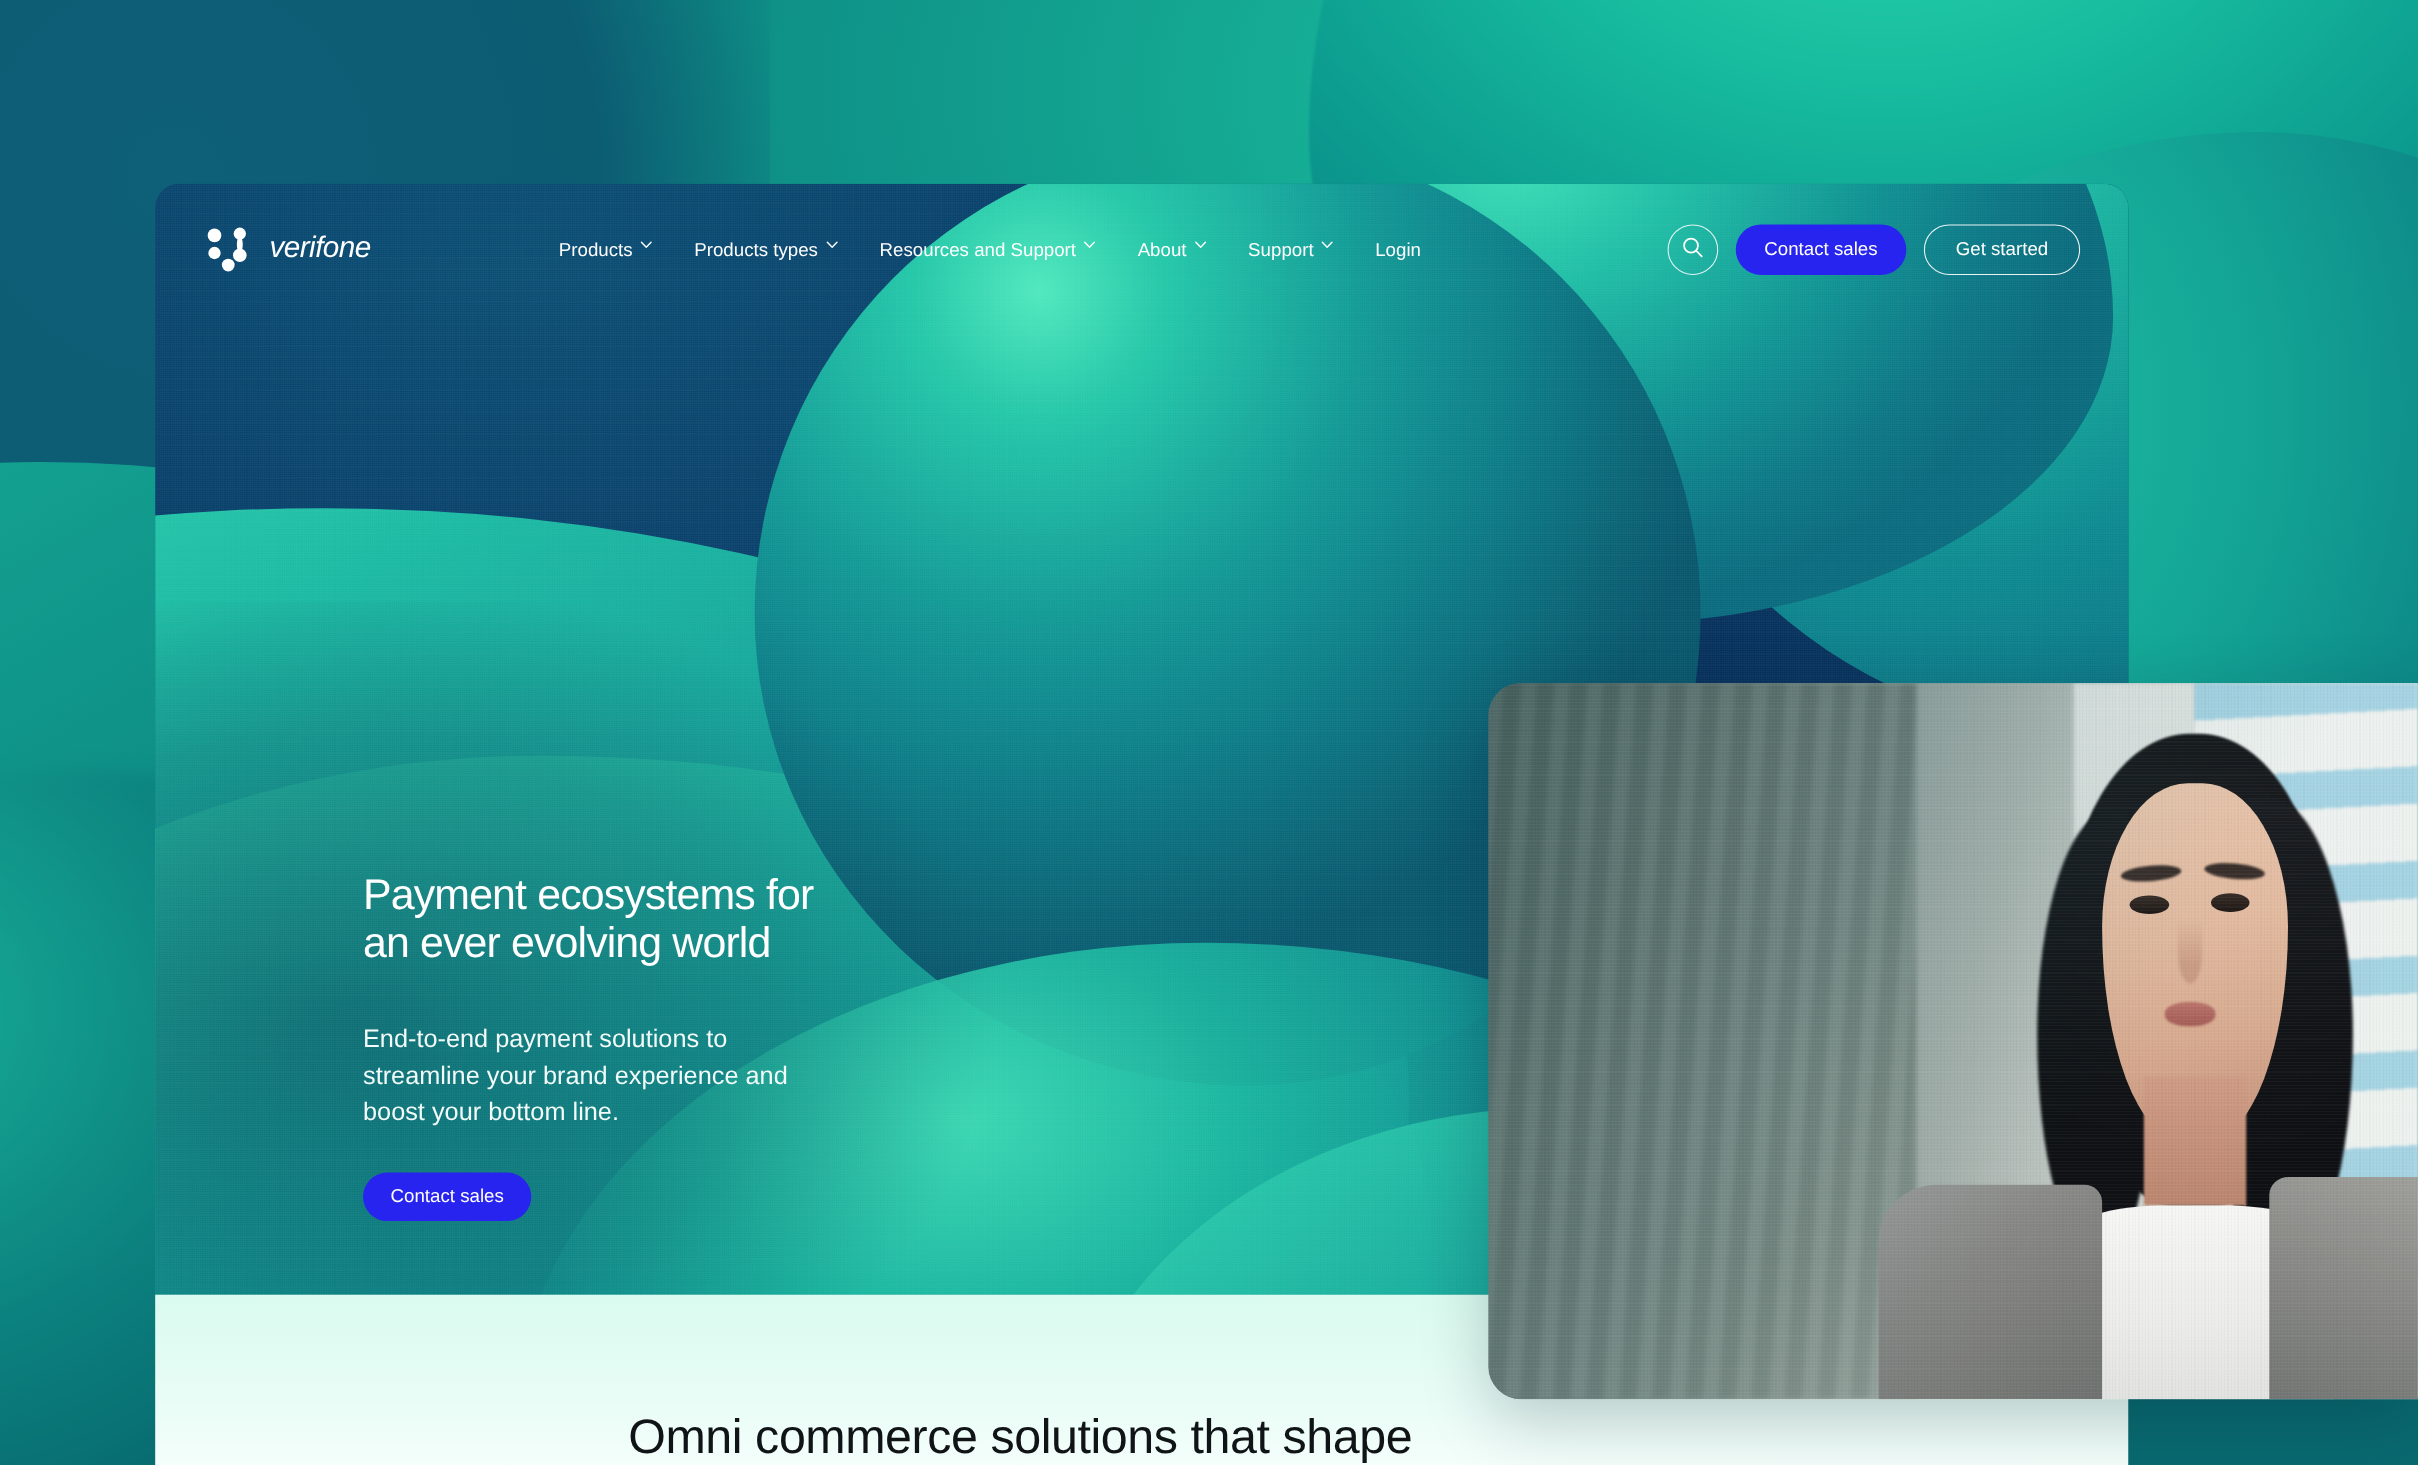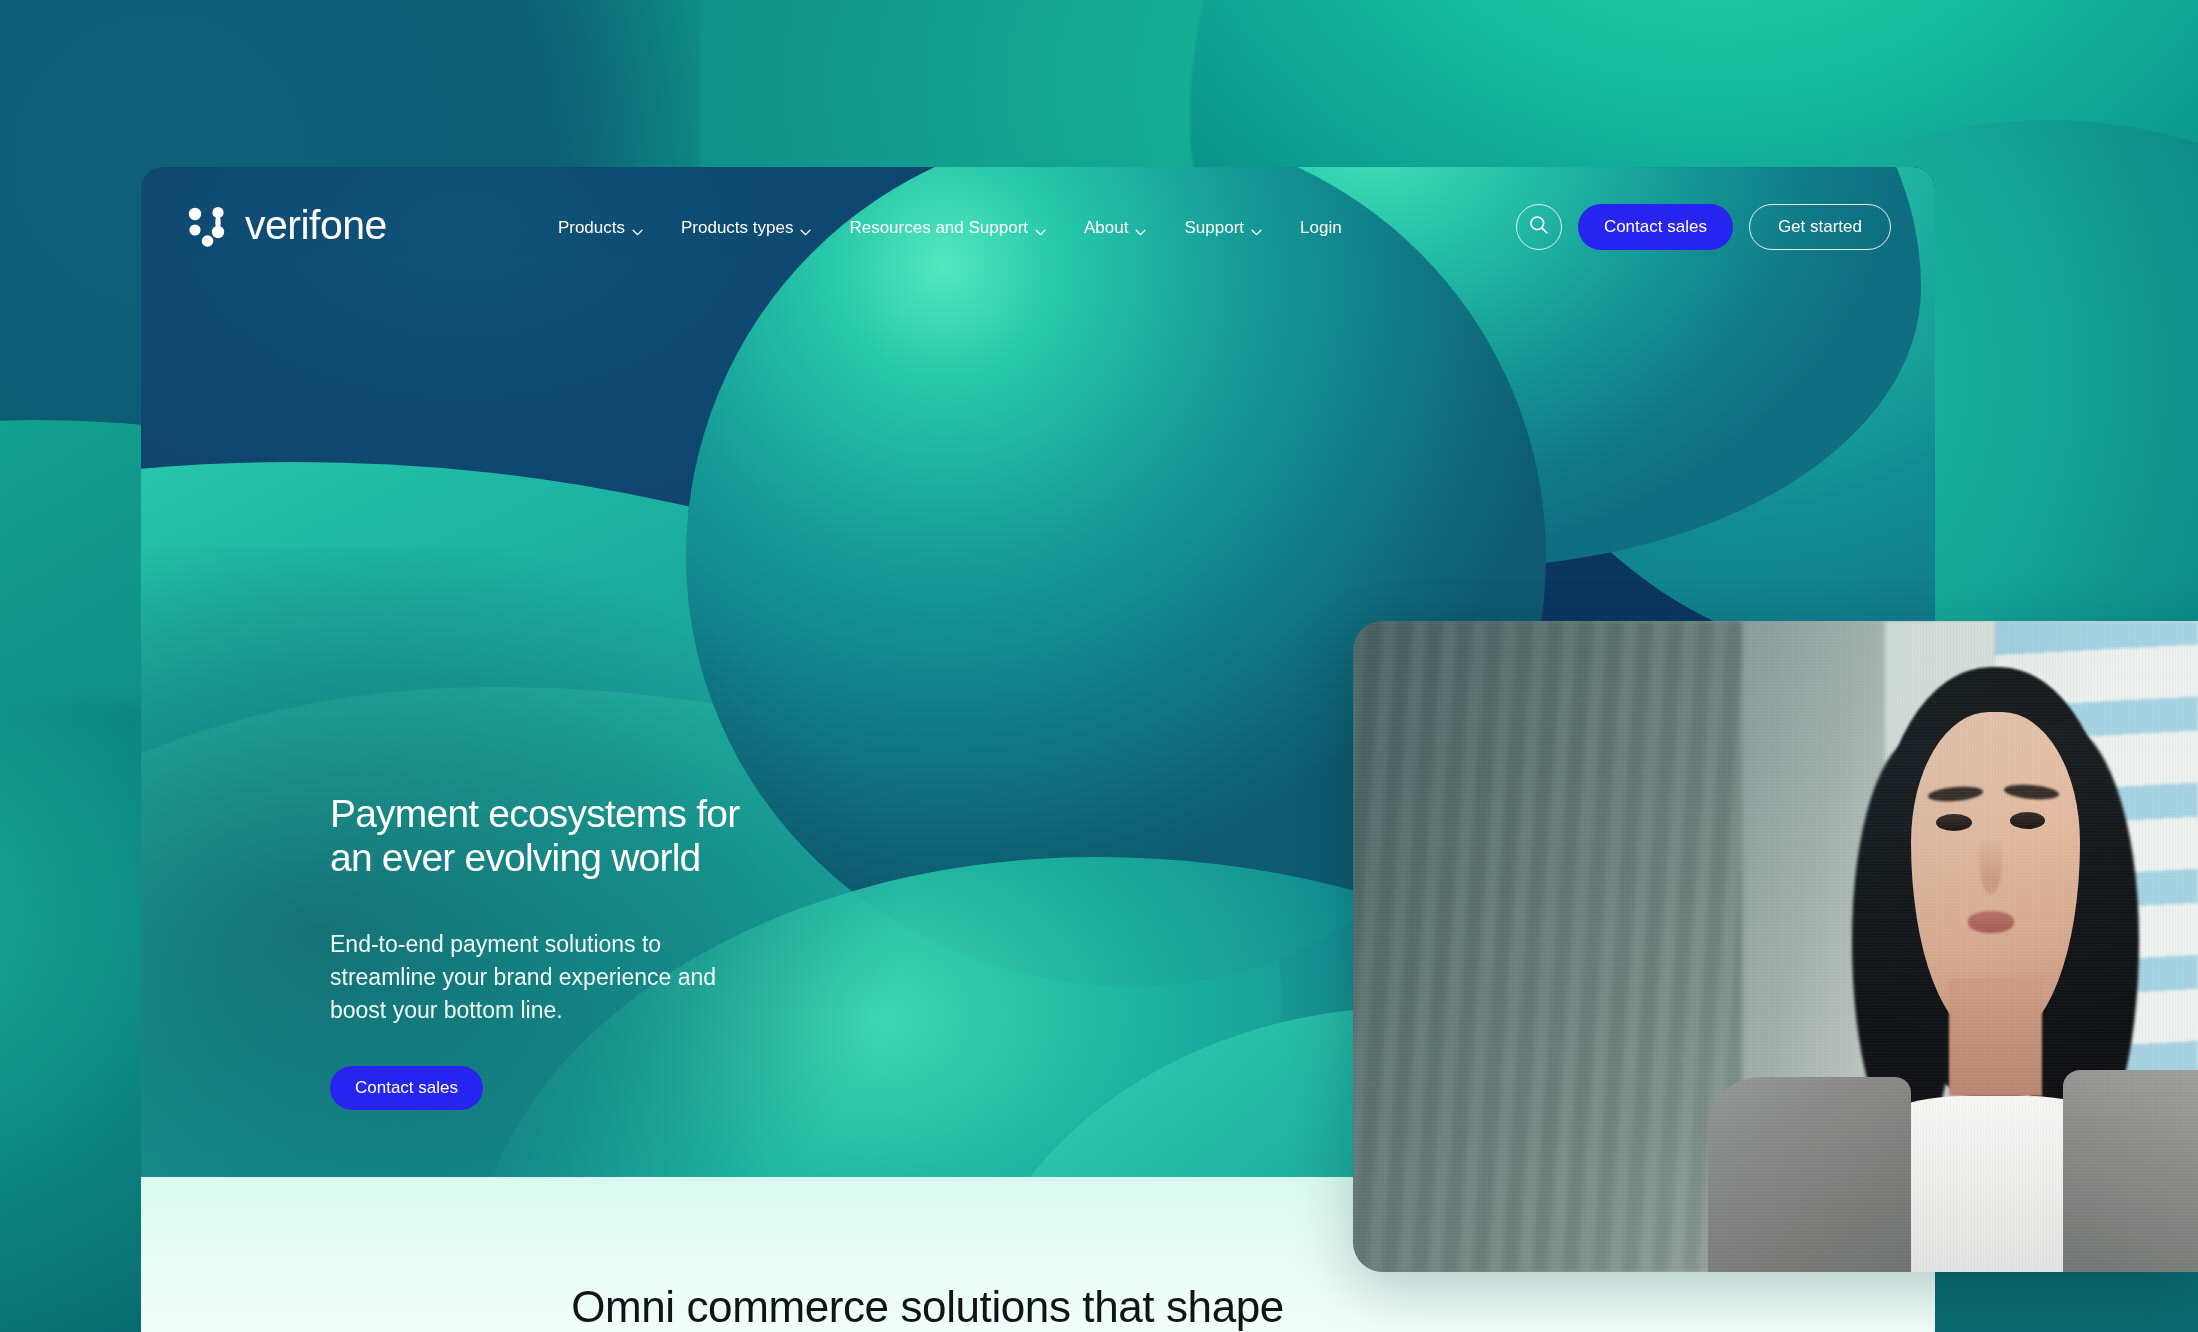--- a/index.html
+++ b/index.html
@@ -144,33 +144,34 @@
     position:absolute; left:0; top:0;
     width:1794px; height:120px;
     display:flex; align-items:center;
     padding:0 44px 0 46px;
     z-index:20;
   }
   #logo { display:flex; align-items:center; gap:14px; flex:0 0 auto; }
   #logo-mark { width:44px; height:44px; display:block; }
   #logo-word {
     color:#ffffff;
-    font-size:41px;
+    font-size:27px;
     letter-spacing:-0.5px;
     font-weight:400;
     line-height:1;
     padding-bottom:4px;
+    font-style:italic;
   }
   #nav {
     display:flex; align-items:center;
     gap:0;
     margin-left:152px;
   }
   .nav-item {
-    display:flex; align-items:flex-end; gap:7px;
+    display:flex; align-items:flex-start; gap:7px;
     color:#ffffff; font-size:17px; line-height:1;
     padding:10px 19px; cursor:pointer; white-space:nowrap;
   }
   .chev { width:11px; height:7px; display:block; flex:0 0 auto; }
   #header-actions {
     margin-left:auto;
     display:flex; align-items:center; gap:16px;
   }
   #search-btn {
     width:46px; height:46px; border-radius:50%;

